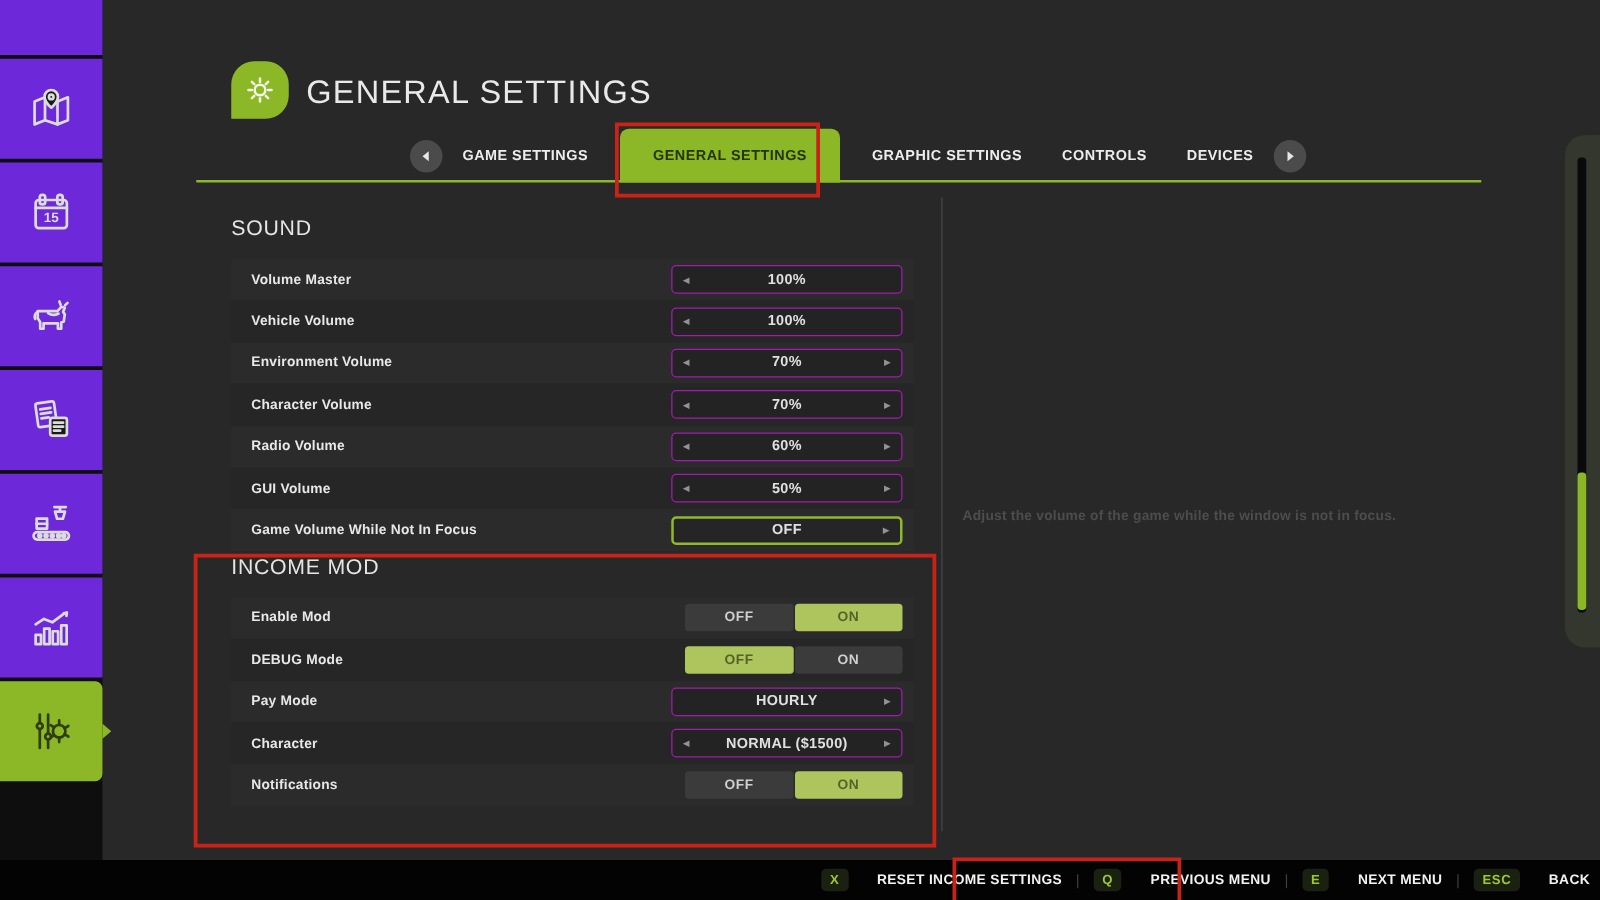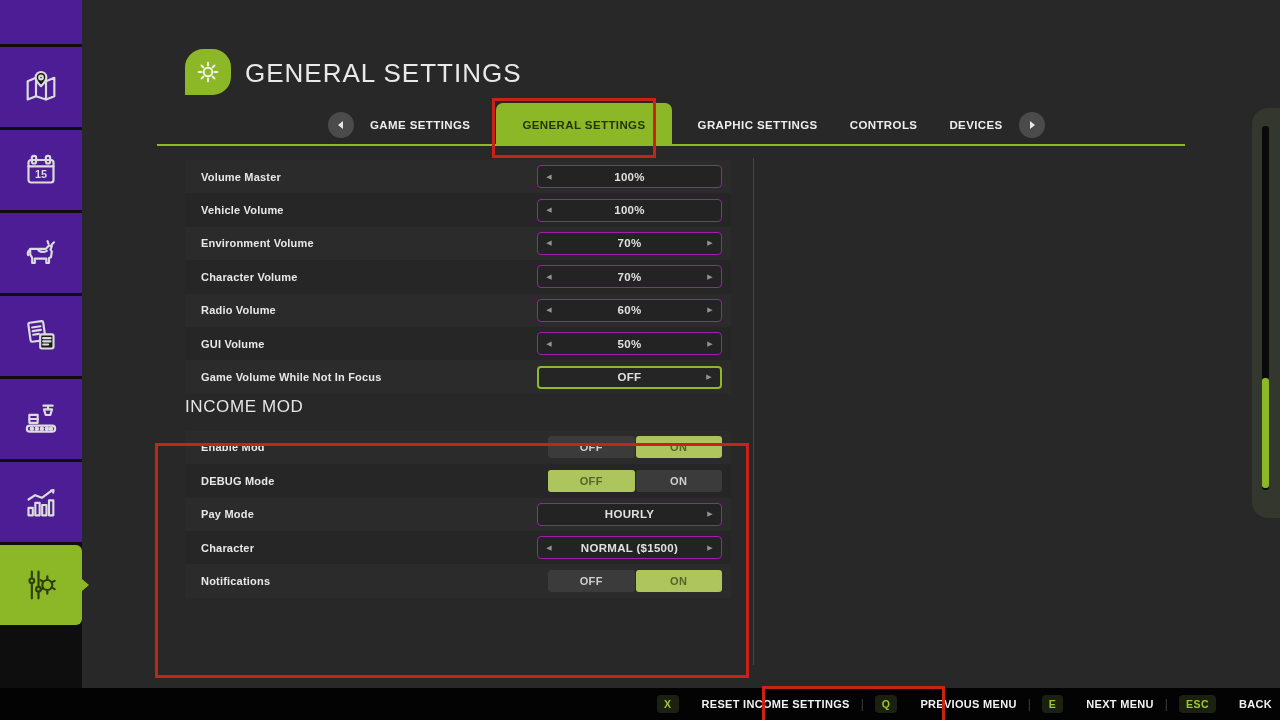--- a/index.html
+++ b/index.html
@@ -2,21 +2,21 @@
 <html><head>
 <meta charset="utf-8">
 <style>
   * { margin:0; padding:0; box-sizing:border-box; }
   html,body { width:1280px; height:720px; background:#000; }
   body { font-family:"Liberation Sans", sans-serif; }
   .screen { position:relative; width:1280px; height:720px; background:#282828; overflow:hidden; }
 
   
   .sidebar { position:absolute; left:0; top:0; width:82px; height:688px; background:#0e0e0e; }
-  .side-cell { position:relative; height:80px; margin-bottom:3px; background:#4c1d95;
+  .side-cell { position:relative; height:80px; margin-bottom:3px; background:#6d28d9;
                display:flex; align-items:center; justify-content:center; }
   .side-cell.empty { height:44px; }
   .side-cell.active { background:#8cb827; border-radius:0 6px 6px 0; }
   .side-icon svg { width:40px; height:40px; display:block; color:#dcdcdc; }
   .side-cell.active .side-icon svg { color:#2f3d07; }
   .side-pointer { position:absolute; right:-7px; top:50%; margin-top:-6px; width:0; height:0;
                   border-top:6px solid transparent; border-bottom:6px solid transparent;
                   border-left:7px solid #8cb827; }
 
   
@@ -213,20 +213,21 @@
         <button class="tab">CONTROLS</button>
         <button class="tab">DEVICES</button>
       </span>
     <button class="tab-arrow next">
         <span class="tri"></span>
       </button>
   </nav>
   <div class="tab-underline"></div>
 
   <div class="settings-pane" id="sections">
+      <h2 class="section-title">SOUND</h2>
       <div class="rows">
         <div class="row">
           <span class="row-label">Volume Master</span>
           <span class="control">
             <span class="stepper">
               <span class="step-arrow left">◀</span>
               <span class="stepper-value">100%</span>
             </span>
           </span>
         </div>
@@ -334,20 +335,21 @@
             <span class="toggle">
               <button class="toggle-btn">OFF</button>
               <button class="toggle-btn selected">ON</button>
             </span>
           </span>
         </div>
       </div>
     </div>
 
   <div class="v-divider"></div>
+  <p class="description">Adjust the volume of the game while the window is not in focus.</p>
 
   <div class="scrollbar">
     <div class="scroll-track">
       <div class="scroll-thumb"></div>
     </div>
   </div>
 
   <footer class="bottombar" id="footer">
       <span class="kb-item">
         <span class="kb-key">X</span>

